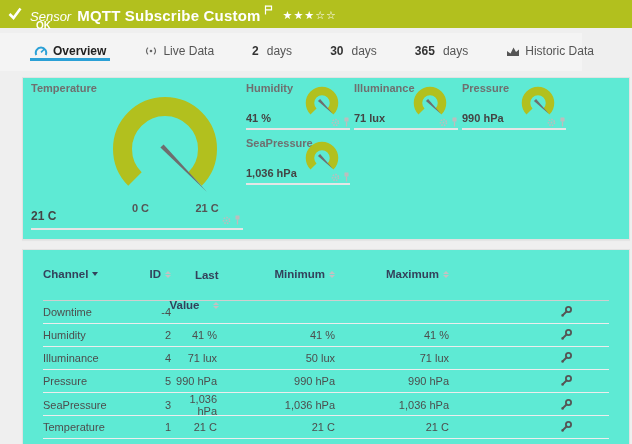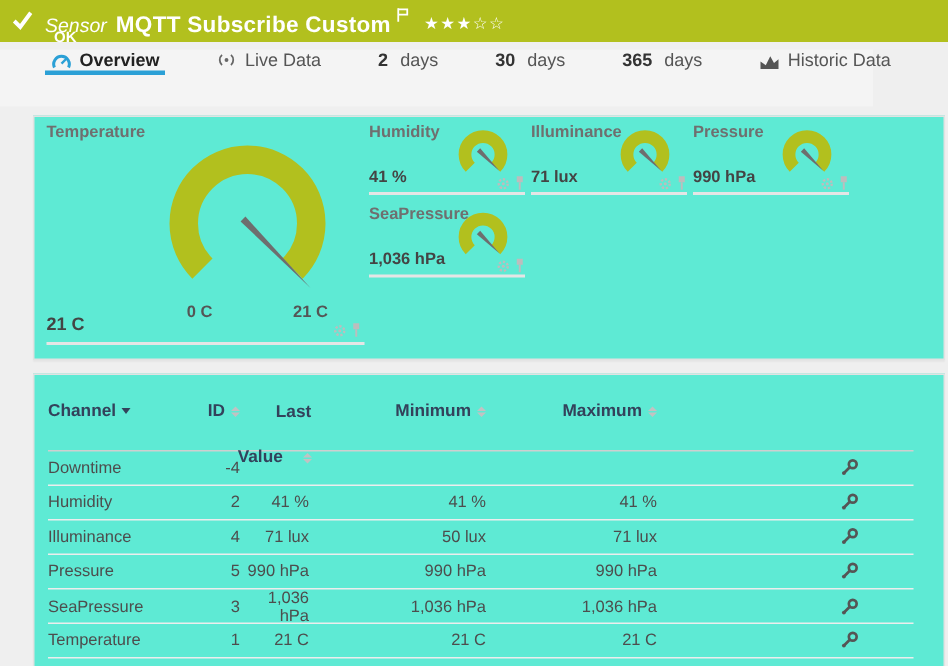--- a/index.html
+++ b/index.html
@@ -18,56 +18,56 @@
   .header .line1 { position:absolute; left:30px; top:5px; white-space:nowrap; }
   .sensor-type { font-style:italic; font-size:13px; margin-right:6px; }
   .sensor-title { font-weight:bold; font-size:15px; letter-spacing:.2px; }
   .flag { vertical-align:super; margin-left:3px; }
   .stars { font-size:11px; letter-spacing:1px; margin-left:10px; vertical-align:2px; }
   .status-ok { position:absolute; left:36px; top:20px; font-size:10px; font-weight:bold; }
 
   
   .tabbar {
     position:absolute; left:0; top:33px; width:582px; height:38px;
-    background:#f4f4f4; display:flex; align-items:flex-start; padding-left:30px;
+    background:#f4f4f4; display:flex; align-items:center; padding-left:30px;
   }
   .tab {
     display:flex; align-items:center; gap:5px; padding:0 4px; margin-right:30px;
     font-size:12px; color:#555; cursor:pointer; border-bottom:3px solid transparent;
     white-space:nowrap;
   }
   .tab b { color:#333; margin-right:3px; }
   .tab.active { border-bottom-color:#2ba0d6; color:#222; font-weight:bold; }
   .tab .ticon { display:inline-flex; }
 
   
   .card { position:absolute; background:#5eead4; border:1px solid #e2e2e2; box-shadow:0 1px 1px rgba(0,0,0,.04); }
   .card-gauges { left:22px; top:77px; width:608px; height:163px; }
   .card-table  { left:22px; top:249px; width:608px; height:200px; }
 
   .tile-label { font-size:11px; font-weight:bold; color:#6f6f6f; }
 
   
   .tile-temp { position:absolute; left:8px; top:4px; width:212px; height:148px; border-bottom:2px solid #e5e5e5; }
   .tile-temp .big-gauge { position:absolute; left:69px; top:6px; }
-  .scale-min { position:absolute; left:86px;  top:120px; width:32px; text-align:center; font-size:11px; font-weight:bold; color:#555; }
+  .scale-min { position:absolute; left:86px;  top:120px; width:32px; text-align:right; font-size:11px; font-weight:bold; color:#555; }
   .scale-max { position:absolute; left:156px; top:120px; width:40px; text-align:center; font-size:11px; font-weight:bold; color:#555; }
   .tile-value { position:absolute; left:0; bottom:5px; font-size:12px; font-weight:bold; color:#444; }
   .tile-icons { position:absolute; right:2px; bottom:3px; display:flex; gap:3px; align-items:center; }
 
   
   .minis { position:absolute; left:223px; top:4px; width:336px; display:flex; flex-wrap:wrap; }
   .mini { position:relative; width:104px; height:48px; margin-right:4px; margin-bottom:7px;
           border-bottom:2px solid #e5e5e5; }
   .mini .mini-gauge { position:absolute; right:8px; top:3px; }
   .mini-value { position:absolute; left:0; bottom:4px; font-size:11px; font-weight:bold; color:#444; white-space:nowrap; }
   .mini .tile-icons { bottom:1px; right:0; }
 
   
-  .table { padding:14px 20px 0 9px; }
+  .table { padding:14px 20px 0 20px; }
   .trow {
     display:grid; grid-template-columns:100px 28px 46px 118px 114px 1fr;
     align-items:center; font-size:11px; color:#4d4d4d;
   }
   .thead { height:37px; align-items:start; padding-top:4px; border-bottom:1px solid #cfcfcf;
            color:#33425b; font-weight:bold; font-size:11.5px; }
   .tbody-row { height:23px; border-bottom:1px solid #ededed; }
   .c-right { text-align:right; justify-self:end; }
   .c-wrench { justify-self:end; padding-right:36px; display:flex; align-items:center; }
   .hcell { display:flex; align-items:center; gap:4px; }

